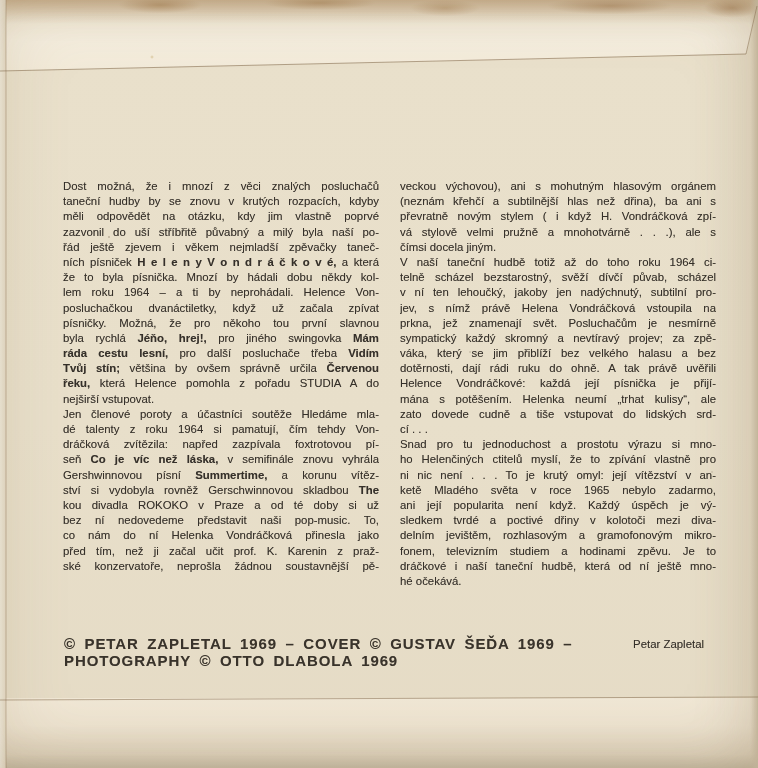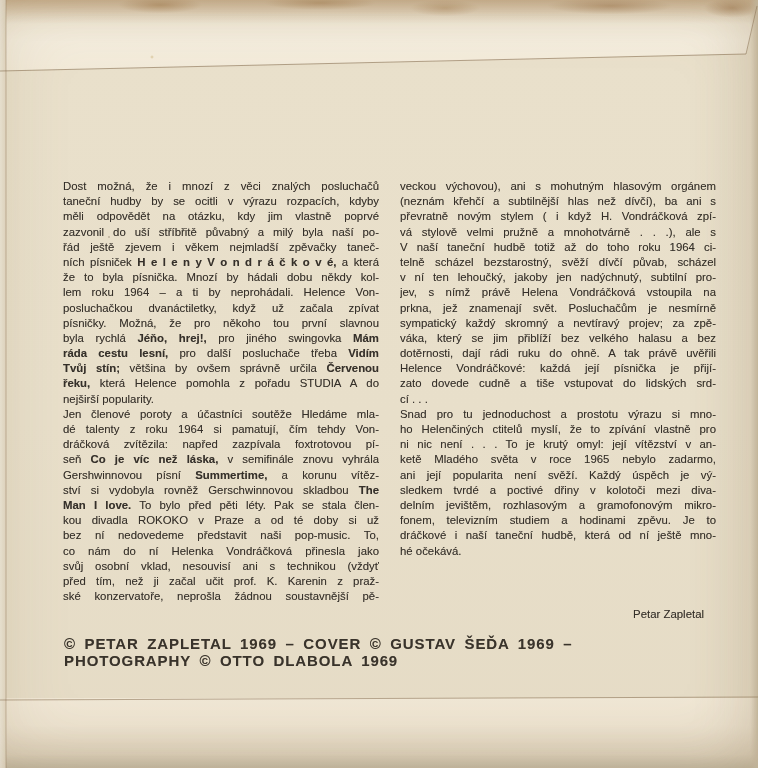--- a/index.html
+++ b/index.html
@@ -86,70 +86,70 @@
     <line x1="0" y1="71" x2="746" y2="54" stroke="rgba(125,100,70,0.55)" stroke-width="1"></line>
     <line x1="746" y1="54" x2="757" y2="6" stroke="rgba(125,100,70,0.5)" stroke-width="1"></line>
     <line x1="0" y1="700" x2="758" y2="697" stroke="rgba(125,100,70,0.5)" stroke-width="1"></line>
     <line x1="6" y1="0" x2="6" y2="768" stroke="rgba(120,95,65,0.35)" stroke-width="1"></line>
   </svg>
 
   <div class="specks"></div>
 
   <div class="col col-left">
       <div class="line">Dost možná, že i mnozí z věci znalých posluchačů</div>
-      <div class="line">taneční hudby by se ocitli v výrazu rozpacích, kdyby</div>
+      <div class="line">taneční hudby by se znovu v krutých rozpacích, kdyby</div>
       <div class="line">měli odpovědět na otázku, kdy jim vlastně poprvé</div>
       <div class="line">zazvonil do uší stříbřitě půvabný a milý byla naší po-</div>
       <div class="line">řád ještě zjevem i věkem nejmladší zpěvačky taneč-</div>
       <div class="line">ních písniček <b>H e l e n y   V o n d r á č k o v é,</b> a která</div>
       <div class="line">že to byla písnička. Mnozí by hádali dobu někdy kol-</div>
       <div class="line">lem roku 1964 – a ti by neprohádali. Helence Von-</div>
       <div class="line">posluchačkou dvanáctiletky, když už začala zpívat</div>
       <div class="line">písničky. Možná, že pro někoho tou první slavnou</div>
       <div class="line">byla rychlá <b>Jéňo, hrej!,</b> pro jiného swingovka <b>Mám</b></div>
       <div class="line"><b>ráda cestu lesní,</b> pro další posluchače třeba <b>Vidím</b></div>
       <div class="line"><b>Tvůj stín;</b> většina by ovšem správně určila <b>Červenou</b></div>
       <div class="line"><b>řeku,</b> která Helence pomohla z pořadu STUDIA A do</div>
-      <div class="line pend">nejširší popularity.</div>
+      <div class="line pend">nejširší vstupovat.</div>
       <div class="line">Jen členové poroty a účastníci soutěže Hledáme mla-</div>
       <div class="line">dé talenty z roku 1964 si pamatují, čím tehdy Von-</div>
       <div class="line">dráčková zvítězila: napřed zazpívala foxtrotovou pí-</div>
       <div class="line">seň <b>Co je víc než láska,</b> v semifinále znovu vyhrála</div>
       <div class="line">Gershwinnovou písní <b>Summertime,</b> a korunu vítěz-</div>
       <div class="line">ství si vydobyla rovněž Gerschwinnovou skladbou <b>The</b></div>
-      <div class="line"><b>Man I love.</b> To bylo před pěti léty. Pak se stala člen-</div>
       <div class="line">kou divadla ROKOKO v Praze a od té doby si už</div>
       <div class="line">bez ní nedovedeme představit naši pop-music. To,</div>
       <div class="line">co nám do ní Helenka Vondráčková přinesla jako</div>
-      <div class="line">svůj osobní vklad, nesouvisí ani s technikou (vždyť</div>
       <div class="line">před tím, než ji začal učit prof. K. Karenin z praž-</div>
       <div class="line">ské konzervatoře, neprošla žádnou soustavnější pě-</div>
     </div>
 
   <div class="col col-right">
       <div class="line">veckou výchovou), ani s mohutným hlasovým orgánem</div>
-      <div class="line">(neznám křehčí a subtilnější hlas než dívčí), ba ani s</div>
+      <div class="line">(neznám křehčí a subtilnější hlas než dřina), ba ani s</div>
       <div class="line">převratně novým stylem ( i když H. Vondráčková zpí-</div>
       <div class="line">vá stylově velmi pružně a mnohotvárně . . .), ale s</div>
+      <div class="line pend">čímsi docela jiným.</div>
       <div class="line">V naší taneční hudbě totiž až do toho roku 1964 ci-</div>
       <div class="line">telně scházel bezstarostný, svěží dívčí půvab, scházel</div>
       <div class="line">v ní ten lehoučký, jakoby jen nadýchnutý, subtilní pro-</div>
       <div class="line">jev, s nímž právě Helena Vondráčková vstoupila na</div>
       <div class="line">prkna, jež znamenají svět. Posluchačům je nesmírně</div>
       <div class="line">sympatický každý skromný a nevtíravý projev; za zpě-</div>
       <div class="line">váka, který se jim přiblíží bez velkého halasu a bez</div>
       <div class="line">dotěrnosti, dají rádi ruku do ohně. A tak právě uvěřili</div>
       <div class="line">Helence Vondráčkové: každá její písnička je přijí-</div>
+      <div class="line">mána s potěšením. Helenka neumí „trhat kulisy“, ale</div>
       <div class="line">zato dovede cudně a tiše vstupovat do lidských srd-</div>
       <div class="line pend">cí . . .</div>
       <div class="line">Snad pro tu jednoduchost a prostotu výrazu si mno-</div>
       <div class="line">ho Helenčiných ctitelů myslí, že to zpívání vlastně pro</div>
       <div class="line">ni nic není . . . To je krutý omyl: její vítězství v an-</div>
       <div class="line">ketě Mladého světa v roce 1965 nebylo zadarmo,</div>
-      <div class="line">ani její popularita není svěží. Každý úspěch je vý-</div>
+      <div class="line">ani její popularita není když. Každý úspěch je vý-</div>
       <div class="line">sledkem tvrdé a poctivé dřiny v kolotoči mezi diva-</div>
       <div class="line">delním jevištěm, rozhlasovým a gramofonovým mikro-</div>
       <div class="line">fonem, televizním studiem a hodinami zpěvu. Je to</div>
       <div class="line">dráčkové i naší taneční hudbě, která od ní ještě mno-</div>
       <div class="line pend">hé očekává.</div>
       <div class="line sig">Petar Zapletal</div>
     </div>
 
   <div class="credits">© PETAR ZAPLETAL 1969 – COVER © GUSTAV ŠEĎA 1969 – PHOTOGRAPHY © OTTO DLABOLA 1969</div>
 

